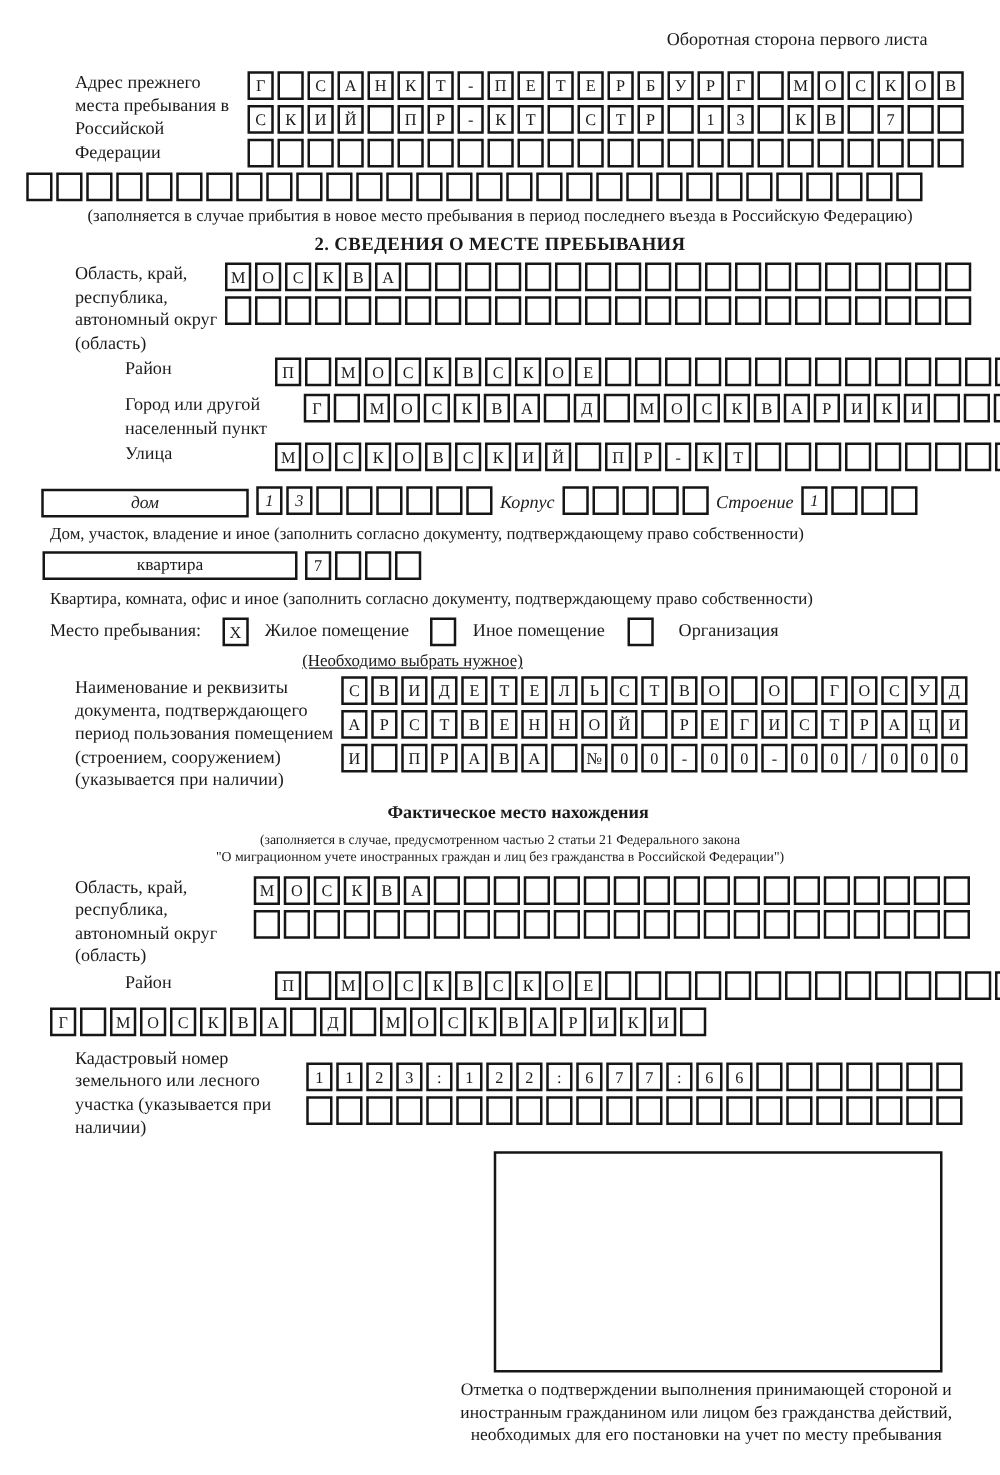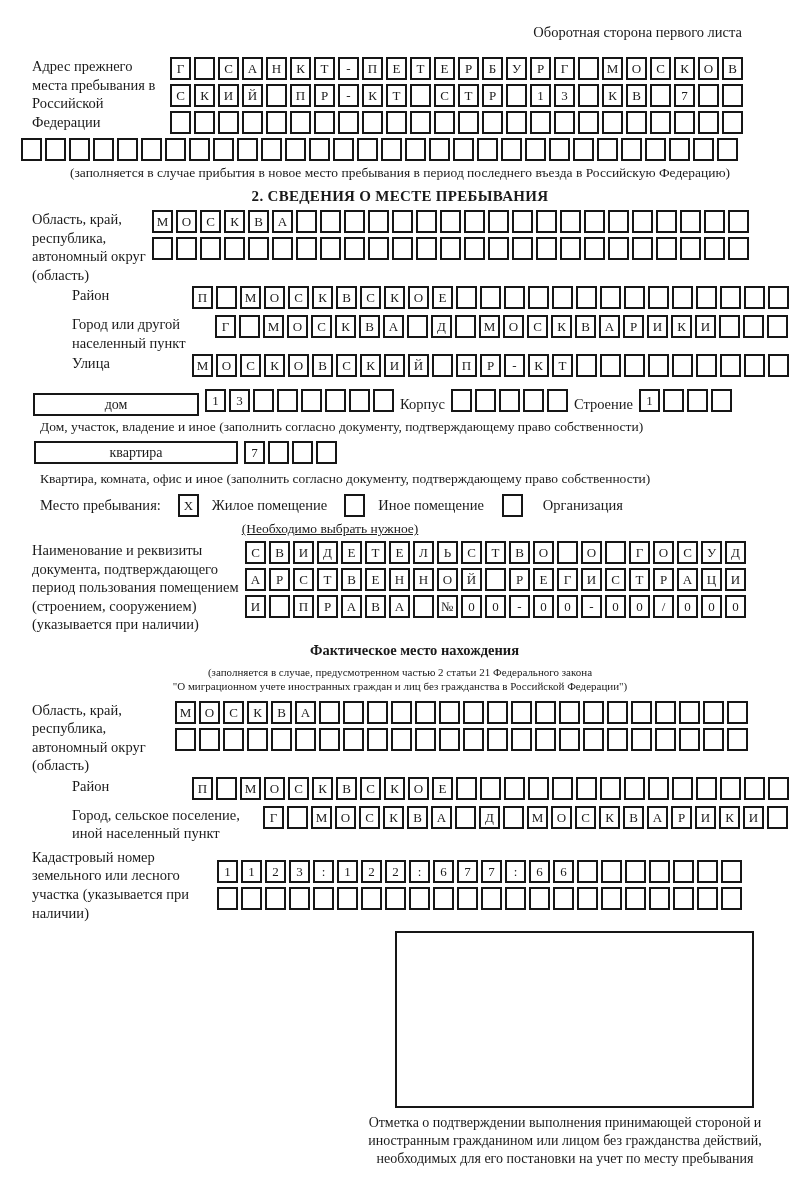--- a/index.html
+++ b/index.html
@@ -14,21 +14,21 @@
   
   .cellrow { display:flex; margin-bottom:4px; }
   .cell {
     display:inline-block; width:17px; height:19px; border:2px solid #161616;
     margin-right:3px; text-align:center; font-size:13px; line-height:19px;
     flex:none; overflow:hidden;
   }
   .cell:last-child { margin-right:0; }
 
   .frow { display:flex; align-items:flex-start; }
-  .flabel { flex:none; padding-left:32px; line-height:1.28; font-size:14.5px; }
+  .flabel { flex:none; padding-left:60px; line-height:1.28; font-size:14.5px; }
   .rows { flex:none; }
 
   .w-prev  { width:138px; }
   .w-obl   { width:120px; }
   .w-gor   { width:143px; }
   .w-ul    { width:120px; }
   .w-doc   { width:213px; padding-right:0; }
   .w-obl2  { width:143px; }
   .w-ray2  { width:120px; }
   .w-gor2  { width:191px; }
@@ -36,21 +36,21 @@
 
   .caption-center { text-align:center; font-size:13.5px; margin-top:2px; }
   .sec-title { text-align:center; font-weight:bold; font-size:15px; margin-top:7px; letter-spacing:.3px; }
   .sub-title { text-align:center; font-weight:bold; font-size:14.5px; }
   .note-line { text-align:center; font-size:11px; line-height:1.3; }
 
   .widebox {
     border:2px solid #161616; height:19px; display:flex; align-items:center;
     justify-content:center; flex:none; font-size:14px; margin-right:6px;
   }
-  .dom-row { display:flex; align-items:flex-end; margin-left:33px; margin-top:8px; }
+  .dom-row { display:flex; align-items:center; margin-left:33px; margin-top:8px;font-style:italic; }
   .kv-row  { display:flex; align-items:flex-start; margin-left:34px; margin-top:6px; }
   .inline-lbl { flex:none; font-size:14.5px; line-height:23px; margin:0 6px; }
   .left-caption { padding-left:40px; font-size:13.5px; margin-top:3px; }
 
   .chk-row { display:flex; align-items:center; margin-left:40px; margin-top:7px; }
   .checkbox {
     display:inline-block; width:17px; height:19px; border:2px solid #161616;
     text-align:center; font-size:13px; line-height:19px; flex:none;
   }
   .hint { width:400px; margin-left:130px; text-align:center; font-size:13.5px; margin-top:4px;text-decoration:underline; }
@@ -560,21 +560,20 @@
         <span class="cell"></span>
         <span class="cell"></span>
         <span class="cell"></span>
         <span class="cell"></span>
         <span class="cell"></span>
       </div>
   </div>
 </div>
 
 <div class="frow mt2">
-  <div class="flabel w-gor2">Город, сельское поселение, иной населенный пункт</div>
   <div class="rows">
     <div class="cellrow">
         <span class="cell">Г</span>
         <span class="cell"></span>
         <span class="cell">М</span>
         <span class="cell">О</span>
         <span class="cell">С</span>
         <span class="cell">К</span>
         <span class="cell">В</span>
         <span class="cell">А</span>

